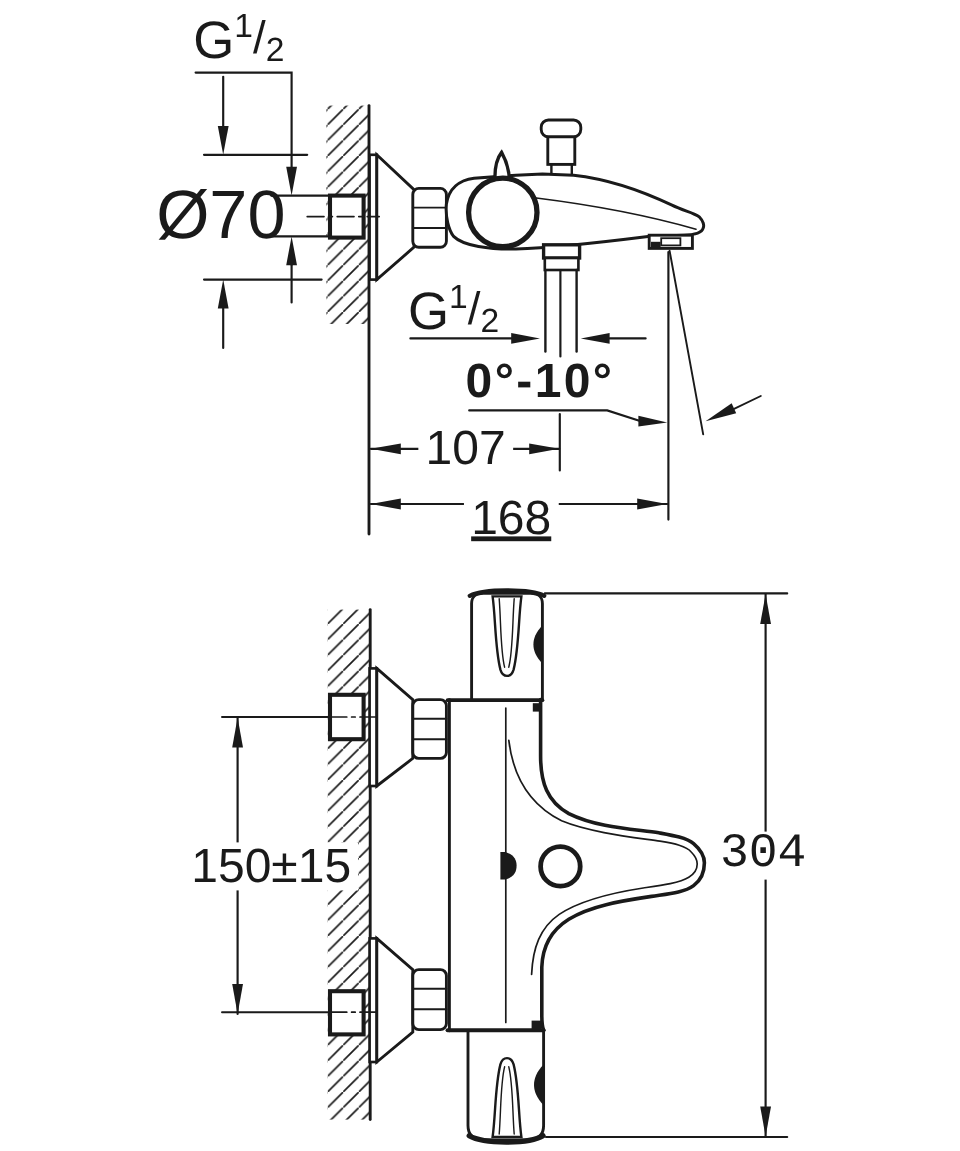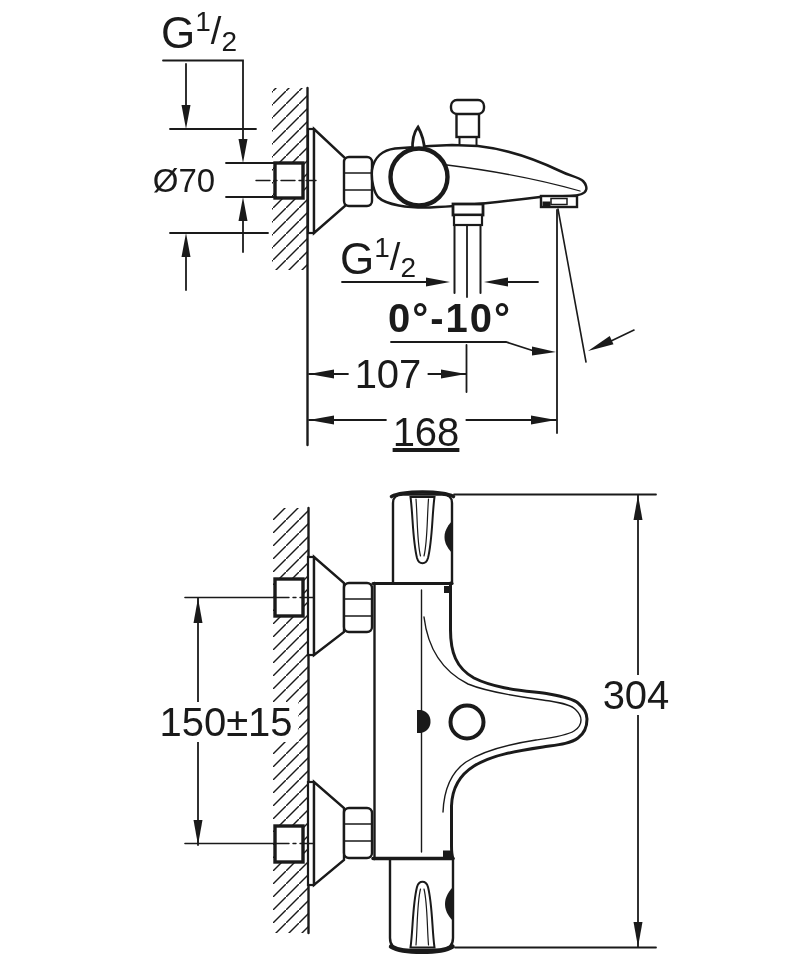--- a/index.html
+++ b/index.html
@@ -192,29 +192,29 @@
       <polygon points="638,495 633.5,520 642.5,520" fill="#1a1a1a" stroke="none"></polygon>
       <polygon points="638,947 633.5,922 642.5,922" fill="#1a1a1a" stroke="none"></polygon>
     </g>
   </g>
 </svg>
 
 <div class="gfrac" style="left:161px;top:8px;">
   <span class="gmain">G</span><span class="num">1</span><span class="slash">/</span><span class="den">2</span>
 </div>
 
-<div class="dim-label nobg" style="left:184px;top:180px;font-size:33px;">Ø70</div>
+<div class="dim-label nobg" style="left:184px;top:180px;font-size:57px;">Ø70</div>
 
 <div class="gfrac" style="left:340px;top:234px;">
   <span class="gmain">G</span><span class="num">1</span><span class="slash">/</span><span class="den">2</span>
 </div>
 
 <div class="dim-label nobg" style="left:450px;top:318px;letter-spacing:2px;font-weight:bold;">0°-10°</div>
 
 <div class="dim-label" style="left:388px;top:374px;text-align:right;">107</div>
 
 <div class="dim-label" style="left:426px;top:432px;text-decoration:underline;">168</div>
 
 <div class="dim-label" style="left:197px;top:722px;margin-left:29px;">150±15</div>
 
-<div class="dim-label" style="left:636px;top:695px;">304</div>
+<div class="dim-label" style="left:636px;top:713px;font-family:Liberation Mono, monospace;">304</div>
 
 </div>
 
 </body></html>

